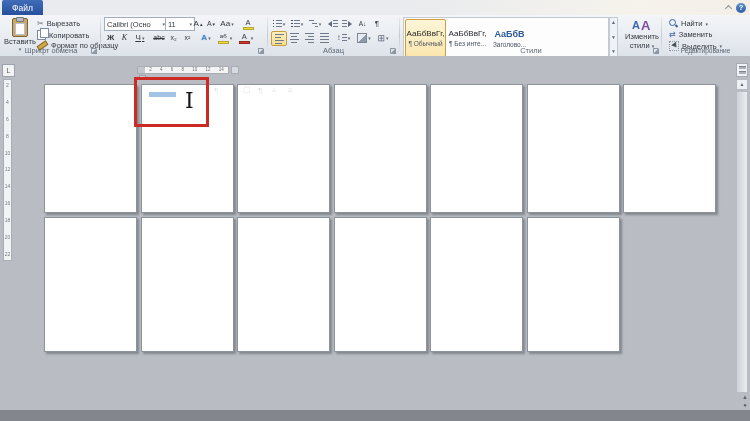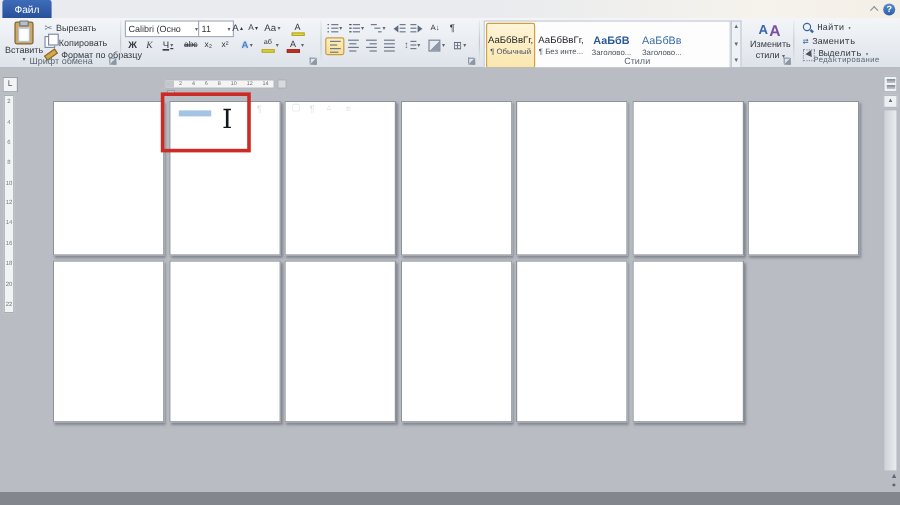--- a/index.html
+++ b/index.html
@@ -302,59 +302,56 @@
           <span class="carat">▾</span>
       </div>
       <div class="tile" style="left:88px;top:16px;width:16px;">
         <span class="ic-bucket"></span>
           <span class="carat">▾</span>
       </div>
       <div class="tile" style="left:107px;top:16px;width:16px;">
         <span class="ic-borders"></span>
           <span class="carat">▾</span>
       </div>
+      <div class="grplabel">Абзац</div>
       <span class="dlg"></span>
     </div>
     <div class="vsep" style="left:399px;"></div>
 
     <div class="grp" style="left:400px;width:262px;">
       <div class="gallery">
           <div class="style-item selected">
             <span class="sample normal">АаБбВвГг,</span>
             <span class="sname">¶ Обычный</span>
           </div>
           <div class="style-item">
             <span class="sample normal">АаБбВвГг,</span>
             <span class="sname">¶ Без инте...</span>
           </div>
           <div class="style-item">
             <span class="sample h1">АаБбВ</span>
             <span class="sname">Заголово...</span>
           </div>
-          <div class="style-item">
-            <span class="sample h2">АаБбВв</span>
-            <span class="sname">Заголово...</span>
-          </div>
         </div>
       <div class="gal-scroll">
         <span>▲</span>
         <span>▼</span>
         <span>▼</span>
       </div>
       <div class="chgstyles">
         <span class="ic-AA"></span>
         <span>Изменить</span>
         <span><span>стили</span> <span class="carat">▾</span></span>
       </div>
       <div class="grplabel">Стили</div>
       <span class="dlg"></span>
     </div>
     <div class="vsep" style="left:661px;"></div>
 
-    <div class="grp" style="left:663px;width:85px;font-family:Liberation Mono, monospace;">
+    <div class="grp" style="left:663px;width:85px;">
       <div class="smallbtn" style="left:6px;top:4px;">
         <span class="ic-find"></span>
         <span>Найти</span>
           <span class="carat">▾</span>
       </div>
       <div class="smallbtn" style="left:6px;top:15px;align-items:flex-end;">
         <span class="ic-replace"></span>
         <span>Заменить</span>
       </div>
       <div class="smallbtn" style="left:6px;top:26px;">

